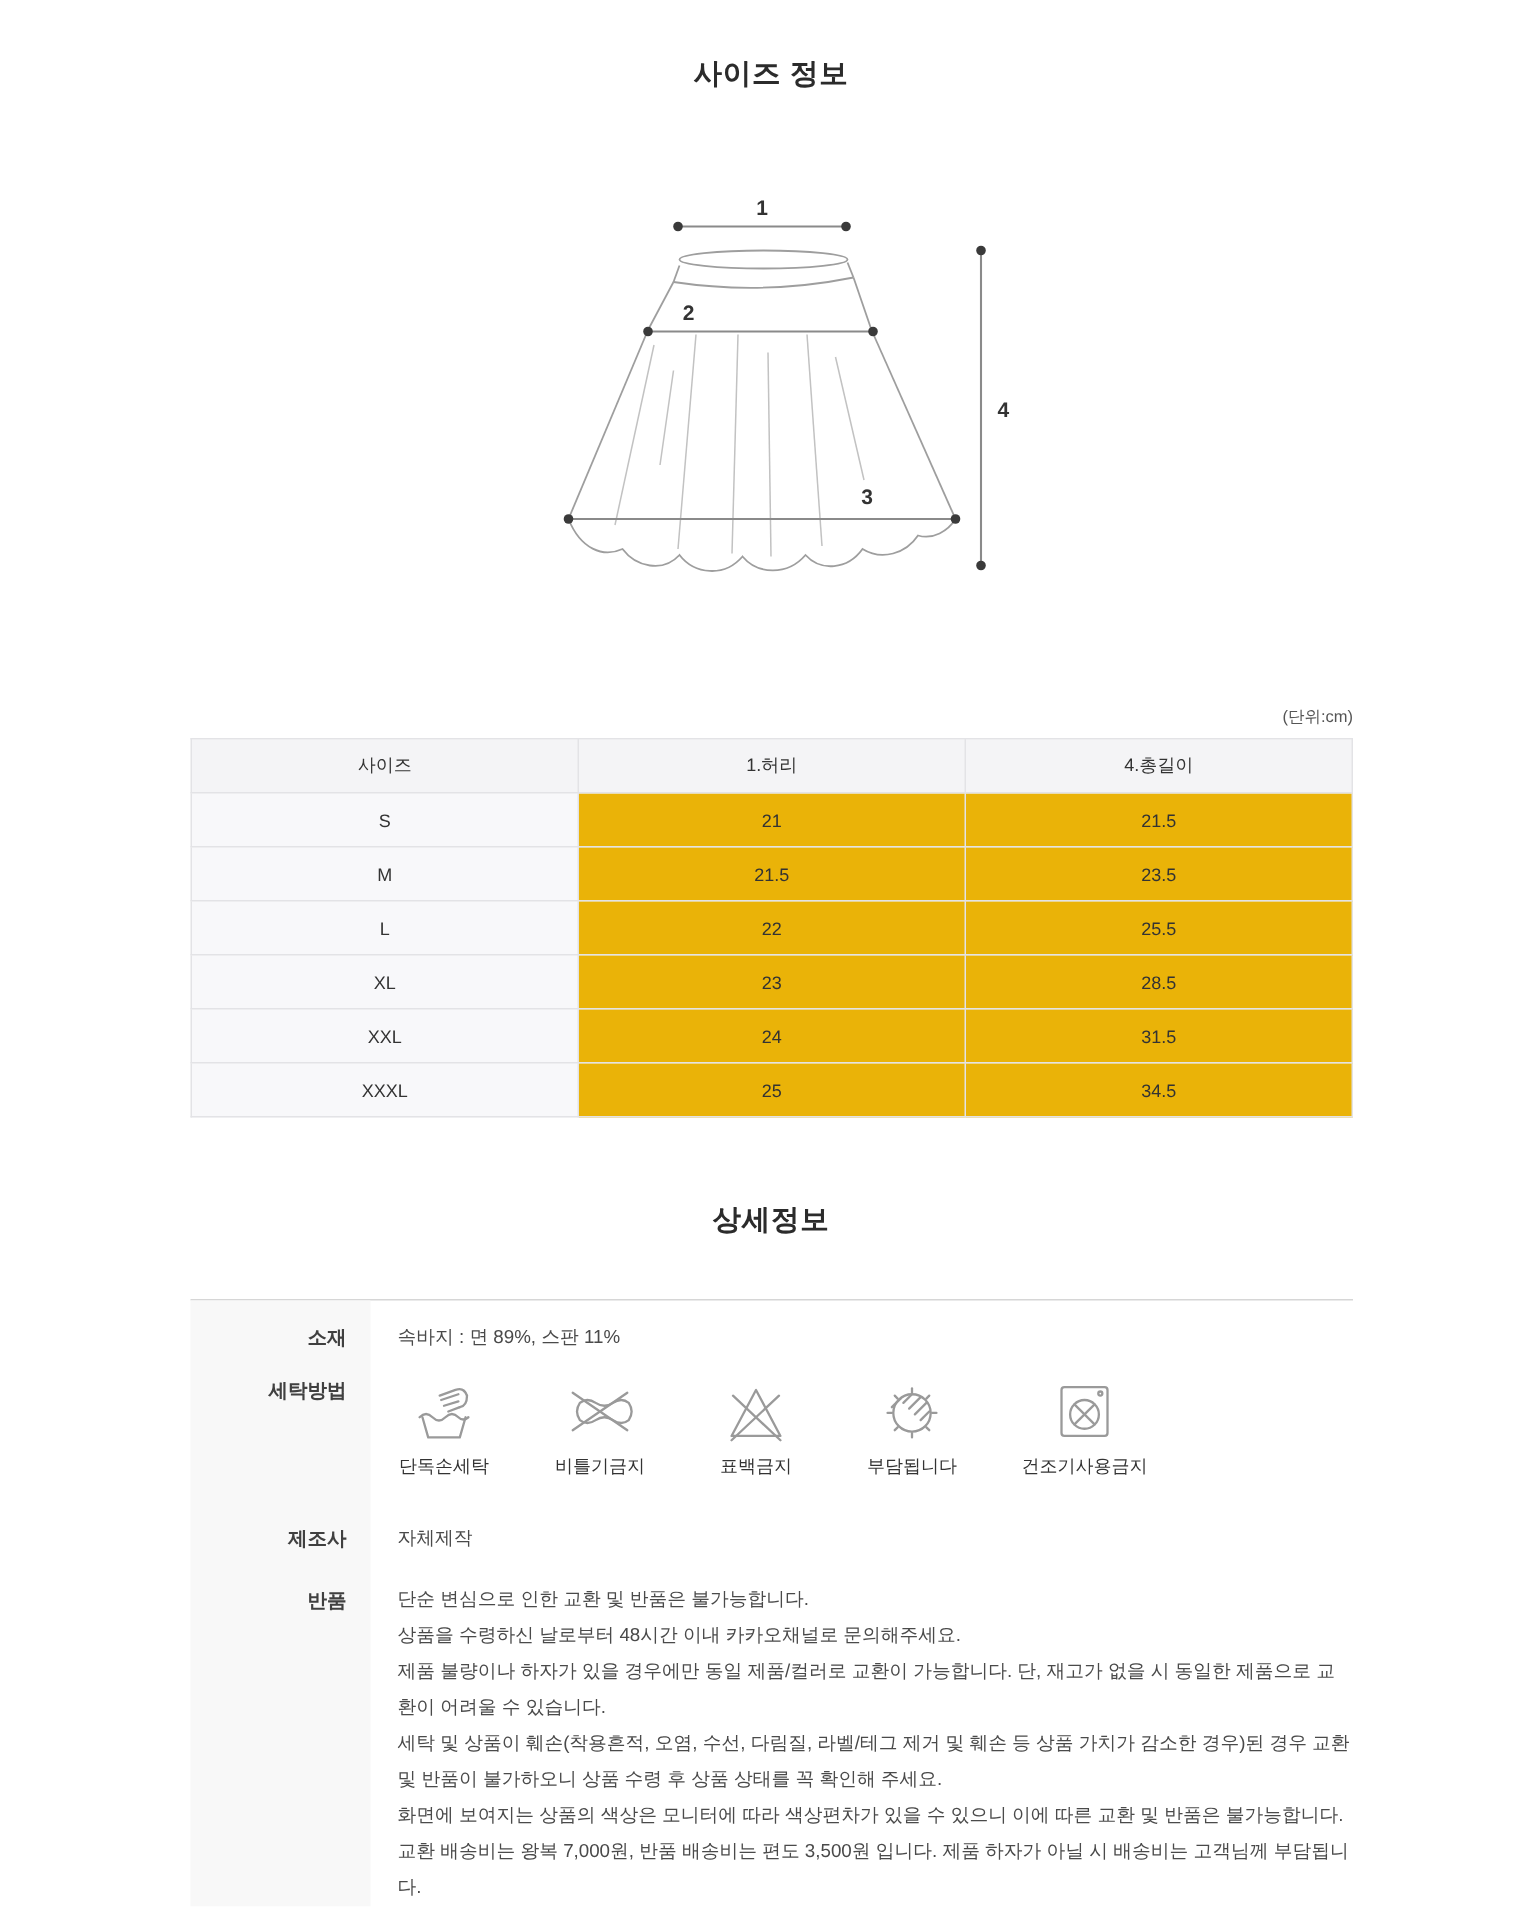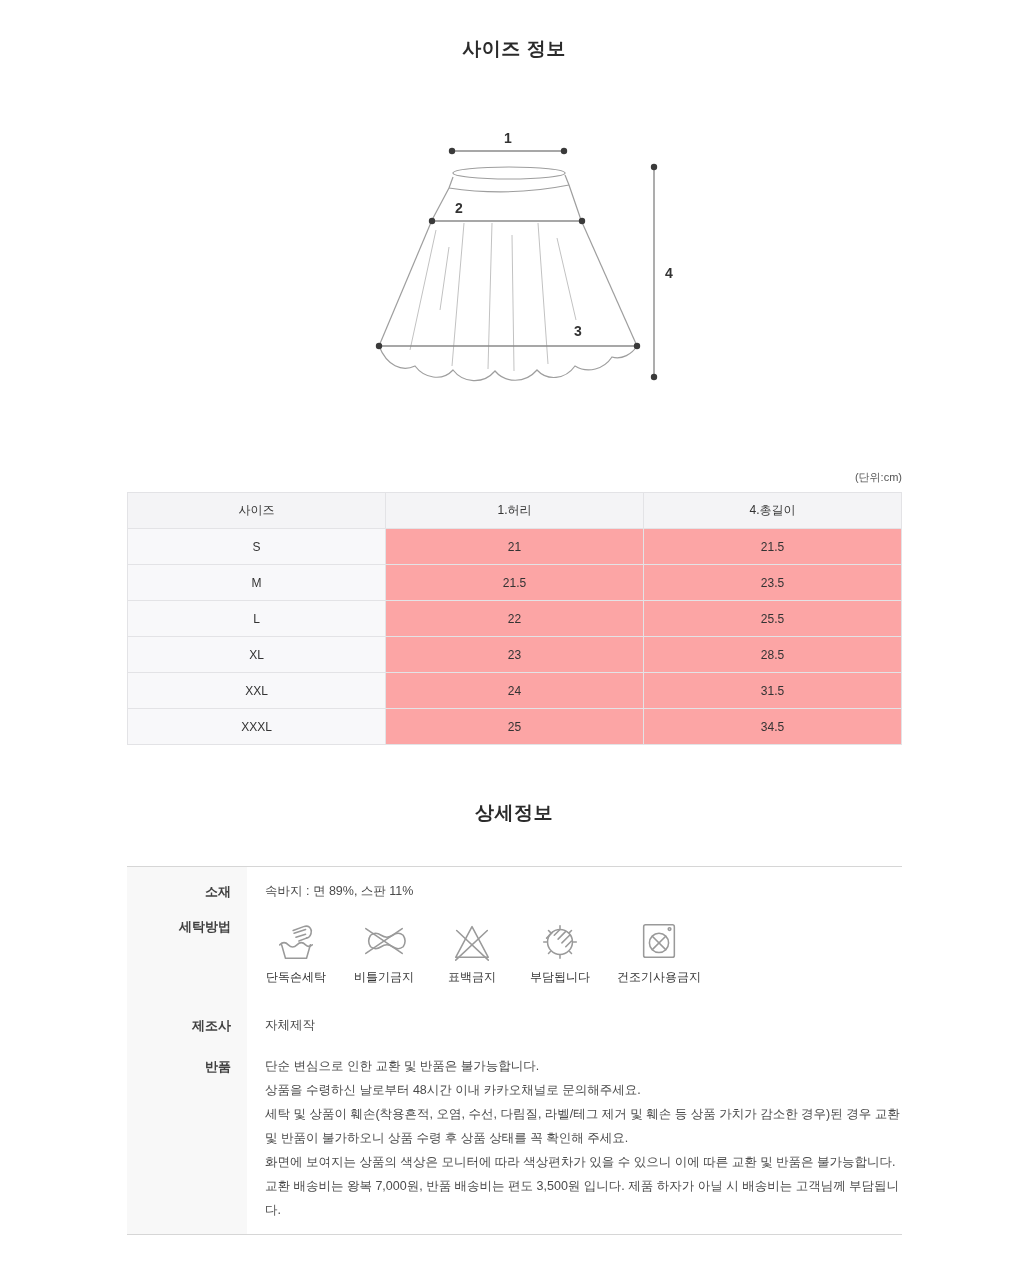--- a/index.html
+++ b/index.html
@@ -23,21 +23,21 @@
     text-align:right; font-size:11px; color:#555;
   }
 
   table.size-table {
     position:absolute; left:125px; top:492px; width:775px;
     border-collapse:collapse; table-layout:fixed;
     font-size:12px; color:#333;
   }
   .size-table th, .size-table td {
     border:1px solid #e3e3e6; height:36px; text-align:center;
-    font-weight:400; vertical-align:middle; background:#fca5a5;
+    font-weight:400; vertical-align:middle; background:#eab308;
   }
   .size-table thead th { background:#f4f4f6; }
   .size-table td.first-col { background:#f8f8fa; }
 
   .detail-section {
     position:absolute; left:125px; top:866px; width:775px;
     border-top:1px solid #d6d6d6; border-bottom:1px solid #d6d6d6;
     padding-bottom:12px;
   }
   .label-strip {
@@ -51,21 +51,21 @@
   }
   .d-content {
     flex:1; padding-left:18px; font-size:12.5px; color:#4a4a4a; line-height:25px;
   }
   .row-material { margin-top:12px; }
   .row-wash { margin-top:10px; }
   .row-manufacturer { margin-top:28px; }
   .row-returns { margin-top:16px; }
   .returns-line { line-height:24px; }
 
-  .wash-icons { display:flex; gap:26px; padding-top:4px; }
+  .wash-icons { display:flex; gap:42px; padding-top:4px; }
   .wash-item { display:flex; flex-direction:column; align-items:center; min-width:62px; }
   .wash-item svg { display:block; }
   .wash-item-label { margin-top:6px; font-size:12px; color:#333; line-height:15px; white-space:nowrap; }
 </style>
 </head>
 <body>
 
 <div class="page">
 
   <div class="section-title size-title">사이즈 정보</div>
@@ -255,20 +255,21 @@
     <div class="detail-row row-manufacturer">
       <div class="d-label">제조사</div>
       <div class="d-content">자체제작</div>
     </div>
 
     <div class="detail-row row-returns">
       <div class="d-label">반품</div>
       <div class="d-content">
         <div class="returns-line">단순 변심으로 인한 교환 및 반품은 불가능합니다.</div>
         <div class="returns-line">상품을 수령하신 날로부터 48시간 이내 카카오채널로 문의해주세요.</div>
+        <div class="returns-line">제품 불량이나 하자가 있을 경우에만 동일 제품/컬러로 교환이 가능합니다. 단, 재고가 없을 시 동일한 제품으로 교환이 어려울 수 있습니다.</div>
         <div class="returns-line">세탁 및 상품이 훼손(착용흔적, 오염, 수선, 다림질, 라벨/테그 제거 및 훼손 등 상품 가치가 감소한 경우)된 경우 교환 및 반품이 불가하오니 상품 수령 후 상품 상태를 꼭 확인해 주세요.</div>
         <div class="returns-line">화면에 보여지는 상품의 색상은 모니터에 따라 색상편차가 있을 수 있으니 이에 따른 교환 및 반품은 불가능합니다.</div>
         <div class="returns-line">교환 배송비는 왕복 7,000원, 반품 배송비는 편도 3,500원 입니다. 제품 하자가 아닐 시 배송비는 고객님께 부담됩니다.</div>
       </div>
     </div>
 
   </div>
 
 </div>
 

